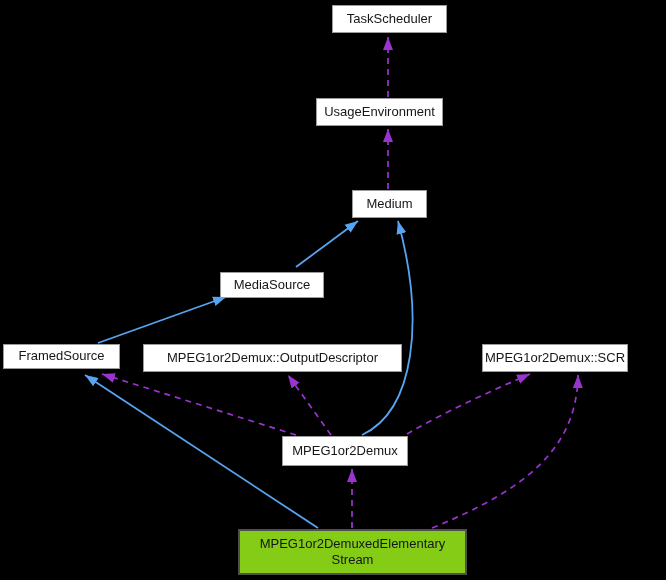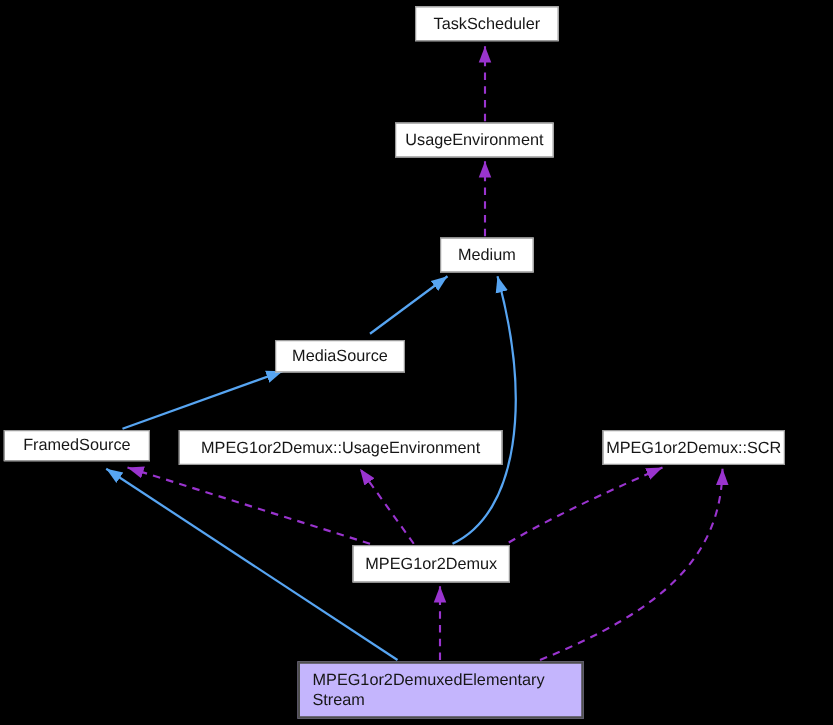--- a/index.html
+++ b/index.html
@@ -16,30 +16,31 @@
     left: 0; top: 0;
     width: 666px; height: 580px;
     display: block;
   }
   .node {
     position: absolute;
     box-sizing: border-box;
     display: flex;
     align-items: center;
     justify-content: center;
+    text-align: center;
     background: #ffffff;
     border: 1.5px solid #9b9b9b;
     color: #161616;
     font-size: 13px;
     line-height: 1.25;
     cursor: pointer;
     white-space: nowrap;
   }
   .node--current {
-    background: #c4b5fd;
+    background: #84cc16;
     border: 2px solid #4f4f4f;
     white-space: normal;
     cursor: default;
     padding: 0 10px;
   }
   .edge-solid { fill: none; stroke-width: 1.8px; }
   .edge-dashed { fill: none; stroke-width: 1.7px; stroke-dasharray: 6 5; }
 </style>
 </head>
 <body>
@@ -73,21 +74,21 @@
   <div class="node" style="left:332px; top:5px;  width:115px; height:28px;">TaskScheduler</div>
 
   <div class="node" style="left:316px; top:98px; width:127px; height:28px;">UsageEnvironment</div>
 
   <div class="node" style="left:352px; top:190px; width:75px; height:28px;">Medium</div>
 
   <div class="node" style="left:220px; top:272px; width:104px; height:26px;">MediaSource</div>
 
   <div class="node" style="left:3px; top:344px; width:117px; height:25px;">FramedSource</div>
 
-  <div class="node" style="left:143px; top:344px; width:259px; height:28px;">MPEG1or2Demux::UsageEnvironment</div>
+  <div class="node" style="left:143px; top:344px; width:259px; height:28px;">MPEG1or2Demux::OutputDescriptor</div>
 
   <div class="node" style="left:482px; top:344px; width:146px; height:28px;">MPEG1or2Demux::SCR</div>
 
   <div class="node" style="left:282px; top:436px; width:126px; height:30px;">MPEG1or2Demux</div>
 
   <div class="node node--current" style="left:238px; top:529px; width:229px; height:46px;">MPEG1or2DemuxedElementary Stream</div>
 
 </div>
 
 </body></html>

